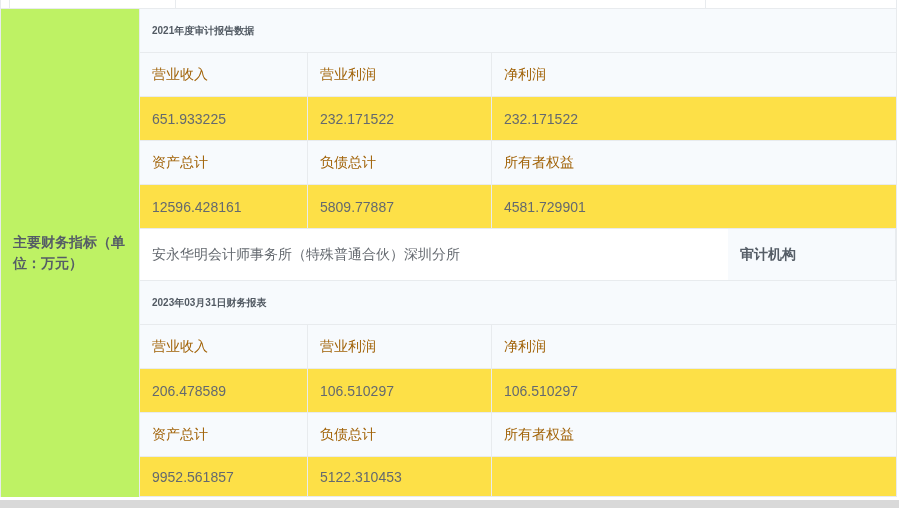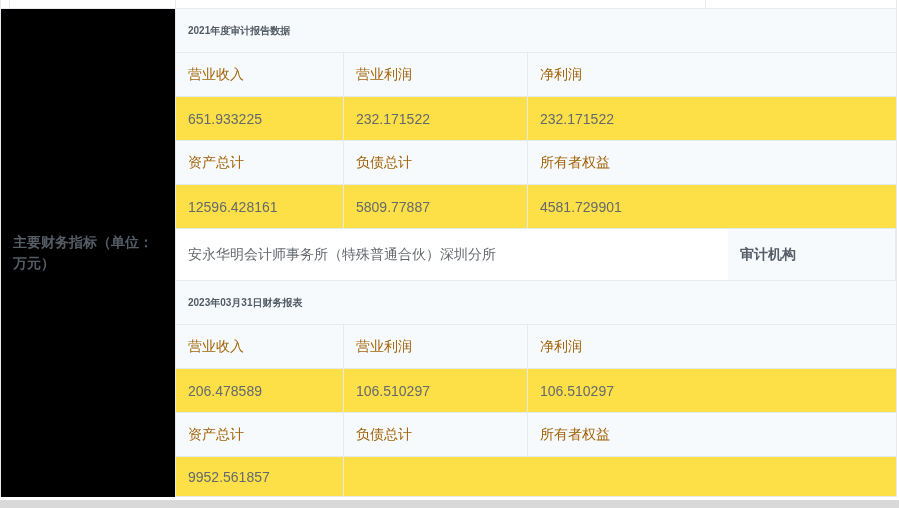--- a/index.html
+++ b/index.html
@@ -15,21 +15,21 @@
     border-left:1px solid #e8ebee; border-right:1px solid #e8ebee;
     background:#ffffff;
   }
   
   .prev-row-sliver { height:9px; border-bottom:1px solid #e8ebee; position:relative; background:#ffffff; }
   .prev-row-sliver .vline { position:absolute; top:0; bottom:0; width:1px; background:#e8ebee; }
   .vl-a { left:8px; } .vl-b { left:174px; } .vl-c { left:704px; }
 
   .main-row { display:flex; align-items:stretch; }
   .label-col {
-    width:175px; border-right:1px solid #e8ebee; background:#000000;
+    width:139px; border-right:1px solid #e8ebee; background:#bef264;
     display:flex; align-items:center; padding:0 12px;
     font-weight:bold; color:#555d66; line-height:21px;
   }
   .nested { flex:1; }
   .nrow { display:flex; height:44px; border-bottom:1px solid #e8ebee; background:#fde047; }
   .nrow.tinted { background:#f7fafd; }
   .nrow.audit { height:52px; }
   .nrow.last { height:40px; }
   .cell { display:flex; align-items:center; padding:0 12px; overflow:hidden; white-space:nowrap; }
   .c1 { width:168px; border-right:1px solid #e8ebee; }
@@ -113,20 +113,21 @@
         </div>
 
         <div class="nrow tinted">
           <div class="cell c1 header-cell">资产总计</div>
           <div class="cell c2 header-cell">负债总计</div>
           <div class="cell c3 header-cell">所有者权益</div>
         </div>
 
         <div class="nrow last">
           <div class="cell c1 value-cell">9952.561857</div>
+          <div class="cell c2 value-cell">5122.310453</div>
         </div>
 
       </div>
     </div>
   </div>
 
   <div class="bottom-bar"></div>
 </div>
 
 </body></html>

